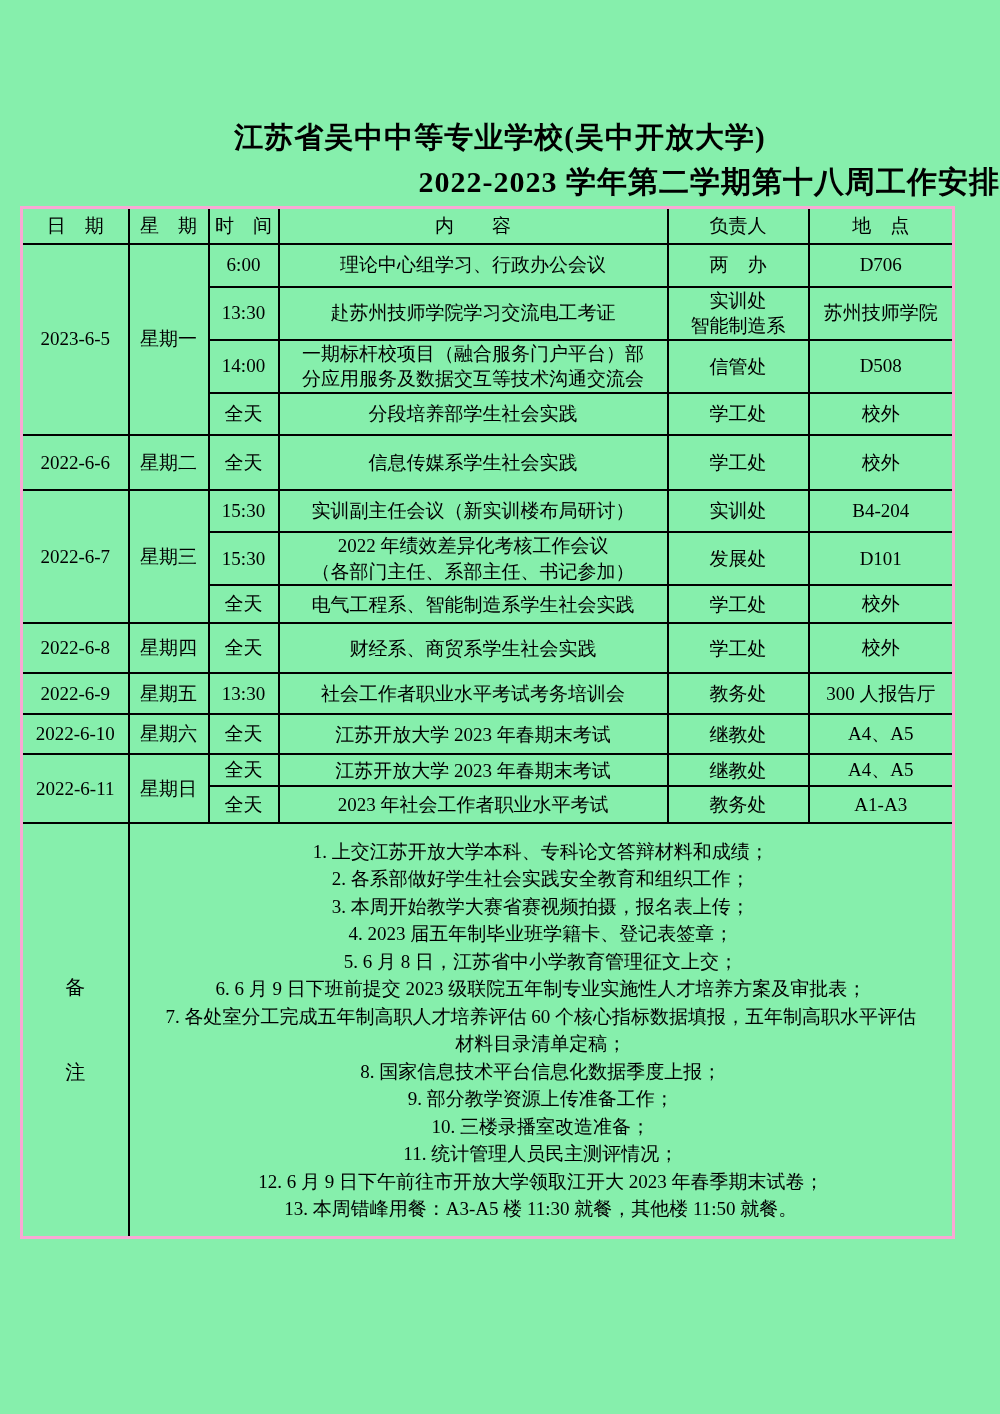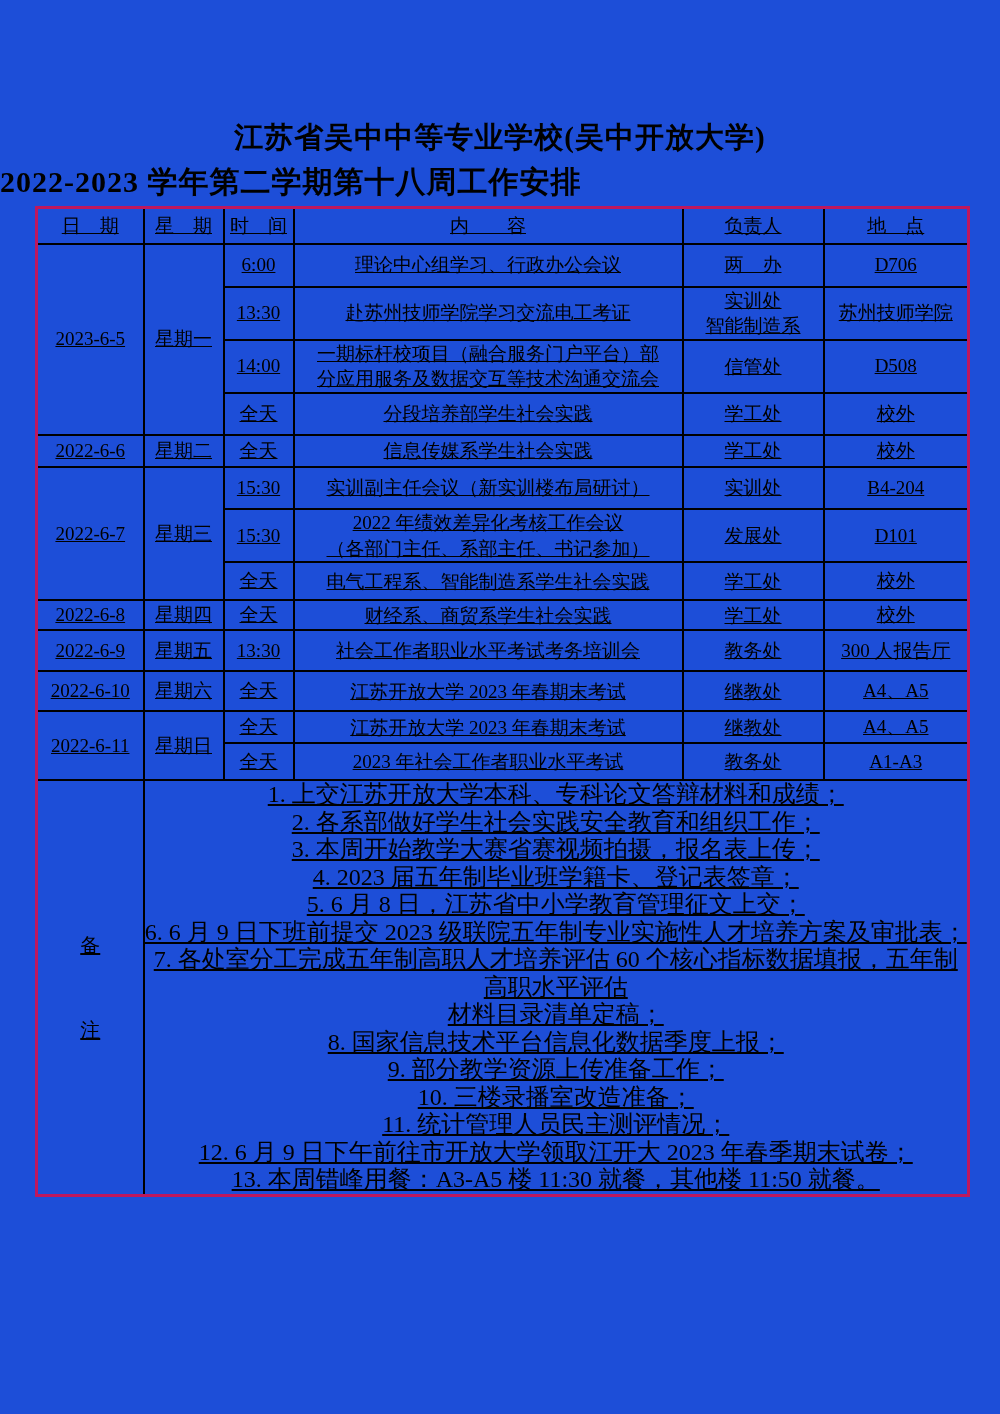--- a/index.html
+++ b/index.html
@@ -4,49 +4,48 @@
 <style>
   html, body {
     margin: 0;
     padding: 0;
     background: #ffffff;
   }
   .page {
     position: relative;
     width: 1000px;
     height: 1414px;
-    background: #1d4ed8;
+    background: #86efac;
     font-family: "Liberation Serif", "DejaVu Serif", serif;
     color: #000000;
     box-sizing: border-box;
     padding-top: 116px;
     overflow: hidden;
   }
   .title1 {
     text-align: center;
     font-size: 29px;
     line-height: 42px;
     font-weight: 600;
     letter-spacing: 1px;
   }
   .title2 {
-    text-align: left;
+    text-align: right;
     font-size: 30px;
     line-height: 48px;
     font-weight: 600;
     letter-spacing: 1px;
   }
   table.schedule {
-    margin-left: 35px;
+    margin-left: 20px;
     margin-top: 0px;
     width: 932px;
     border-collapse: collapse;
     table-layout: fixed;
-    border: 3px solid #be185d;
-    text-decoration: underline;
+    border: 3px solid #f9a8d4;
   }
   table.schedule th,
   table.schedule td {
     border: 2px solid #000000;
     font-size: 19px;
     font-weight: normal;
     text-align: center;
     vertical-align: middle;
     padding: 0;
     overflow: hidden;
@@ -66,21 +65,21 @@
     justify-content: center;
     gap: 58px;
     font-size: 20px;
   }
   td.notes-body {
     text-align: left;
     vertical-align: top;
     padding: 14px 16px 0 10px;
   }
   .note-item {
-    font-size: 24px;
+    font-size: 19px;
     line-height: 27.5px;
     white-space: pre-line;
   }
 </style>
 </head>
 <body>
 
 <div class="page">
 
   <div class="title1">江苏省吴中中等专业学校(吴中开放大学)</div>
@@ -129,21 +128,21 @@
         <td class="owner">信管处</td>
         <td class="place">D508</td>
       </tr>
       <tr style="height:42px">
         <td class="time">全天</td>
         <td class="content">分段培养部学生社会实践</td>
         <td class="owner">学工处</td>
         <td class="place">校外</td>
       </tr>
 
-      <tr style="height:32px">
+      <tr style="height:55px">
         <td class="date">2022-6-6</td>
         <td class="week">星期二</td>
         <td class="time">全天</td>
         <td class="content">信息传媒系学生社会实践</td>
         <td class="owner">学工处</td>
         <td class="place">校外</td>
       </tr>
 
       <tr style="height:42px">
         <td rowspan="3" class="date">2022-6-7</td>
@@ -160,21 +159,21 @@
         <td class="owner">发展处</td>
         <td class="place">D101</td>
       </tr>
       <tr style="height:38px">
         <td class="time">全天</td>
         <td class="content">电气工程系、智能制造系学生社会实践</td>
         <td class="owner">学工处</td>
         <td class="place">校外</td>
       </tr>
 
-      <tr style="height:30px">
+      <tr style="height:50px">
         <td class="date">2022-6-8</td>
         <td class="week">星期四</td>
         <td class="time">全天</td>
         <td class="content">财经系、商贸系学生社会实践</td>
         <td class="owner">学工处</td>
         <td class="place">校外</td>
       </tr>
 
       <tr style="height:41px">
         <td class="date">2022-6-9</td>

